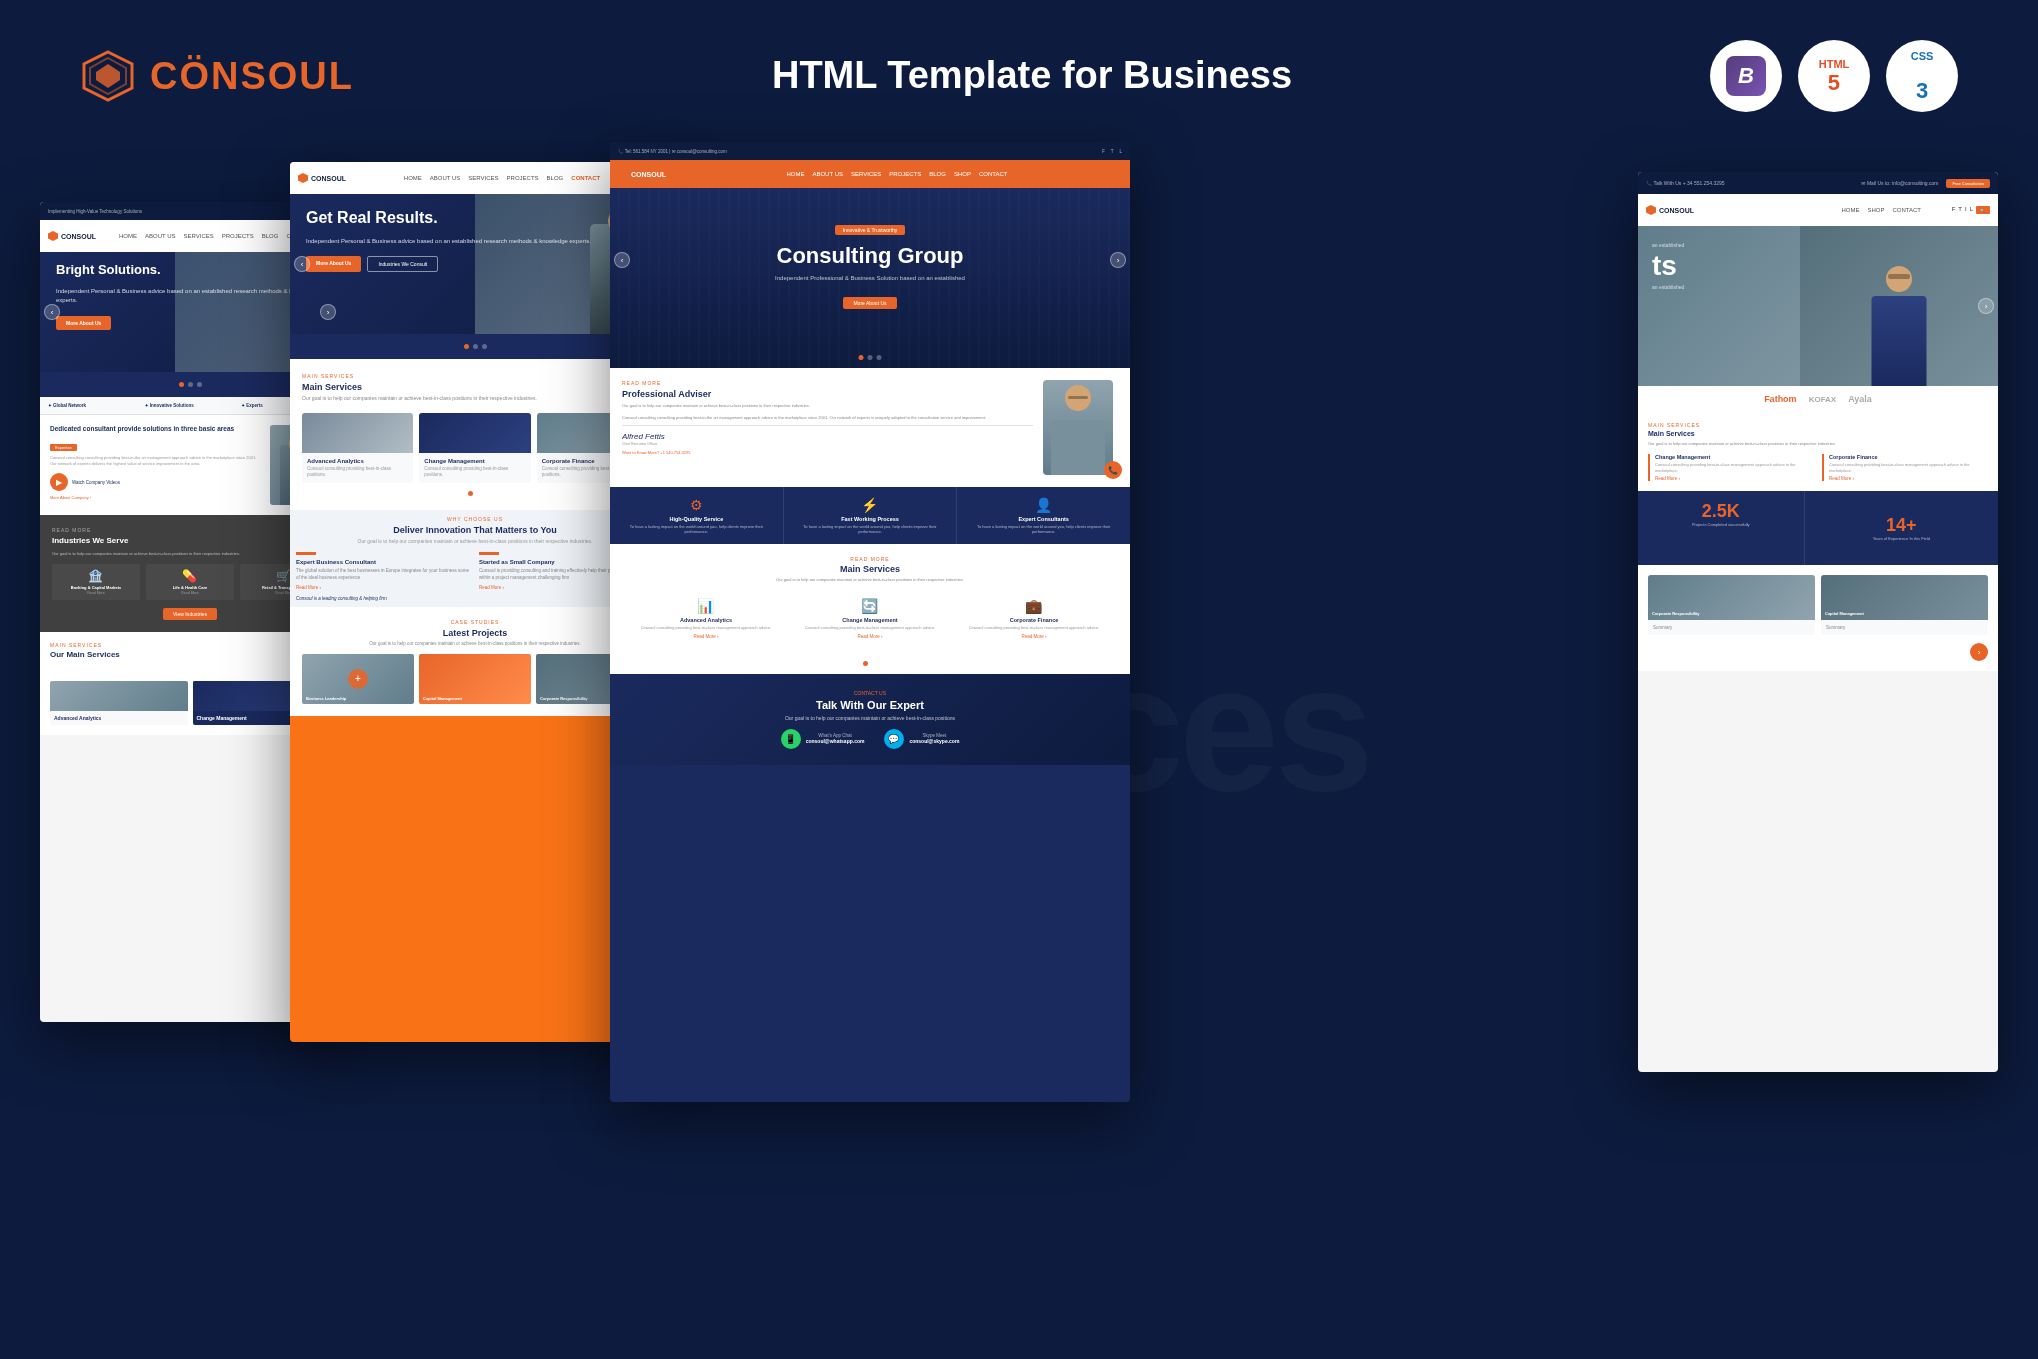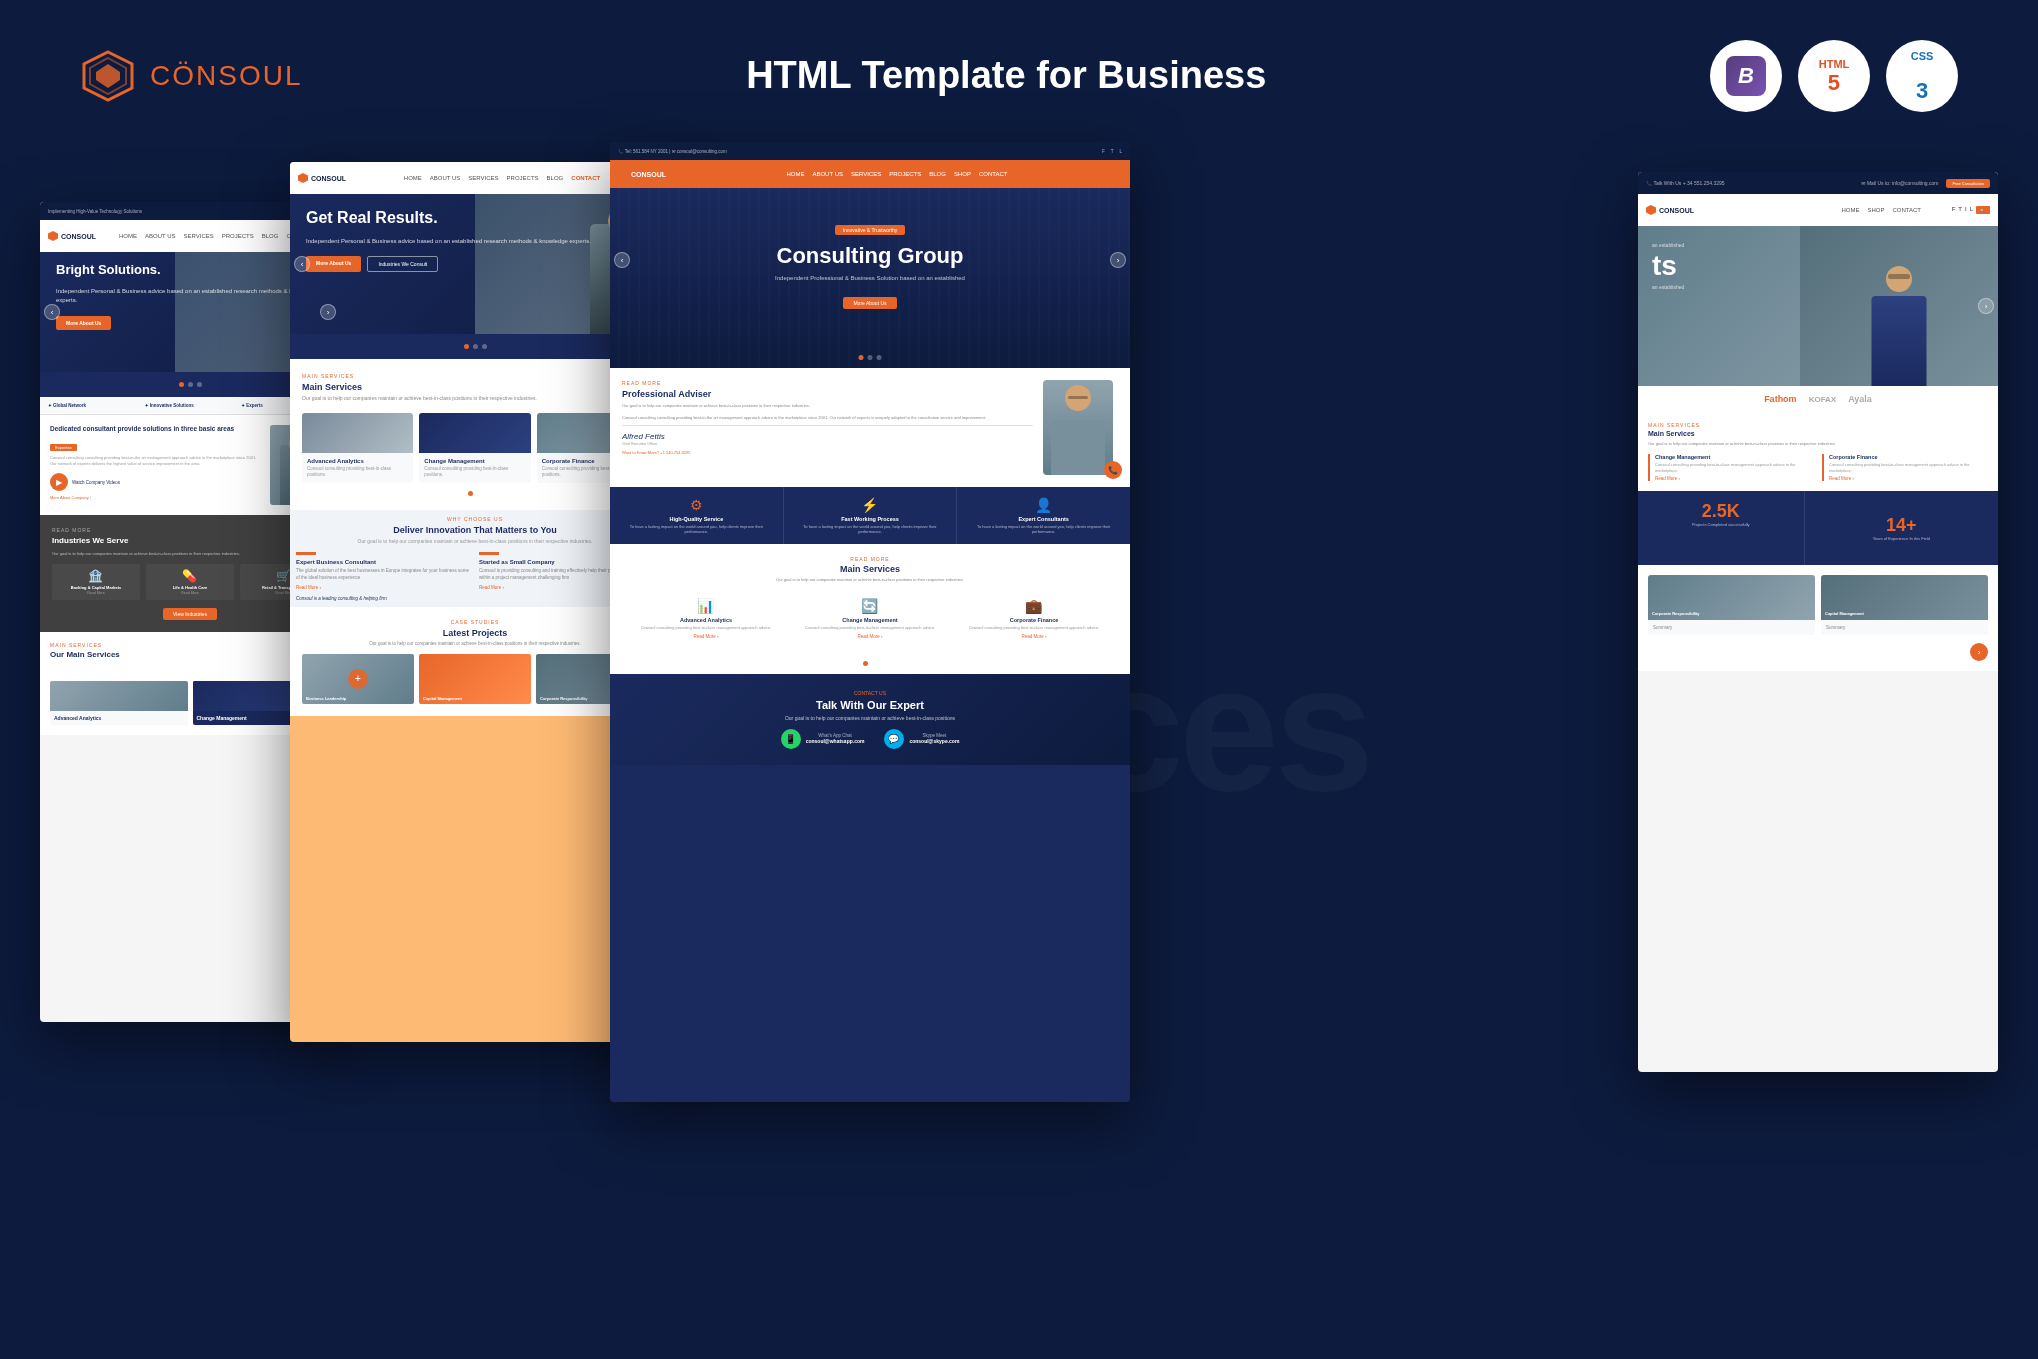--- a/index.html
+++ b/index.html
@@ -26,22 +26,22 @@
       gap: 14px;
     }
 
     .logo-icon {
       width: 56px;
       height: 56px;
     }
 
     .logo-text {
       color: white;
-      font-size: 28px;
-      font-weight: 400;
+      font-size: 38px;
+      font-weight: 700;
       letter-spacing: 2px;
     }
 
     .logo-text span {
       color: #e8652a;
     }
 
     .header-title {
       text-align: center;
       color: white;
@@ -84,21 +84,21 @@
       background: #f5f5f5;
       border-radius: 4px;
     }
 
     
     .sc-mid-left {
       left: 290px;
       top: 20px;
       width: 370px;
       height: 880px;
-      background: #fdba74;
+      background: #f97316;
       z-index: 2;
     }
 
     
     .sc-center {
       left: 610px;
       top: 0px;
       width: 520px;
       height: 960px;
       background: #1a2a5e;

